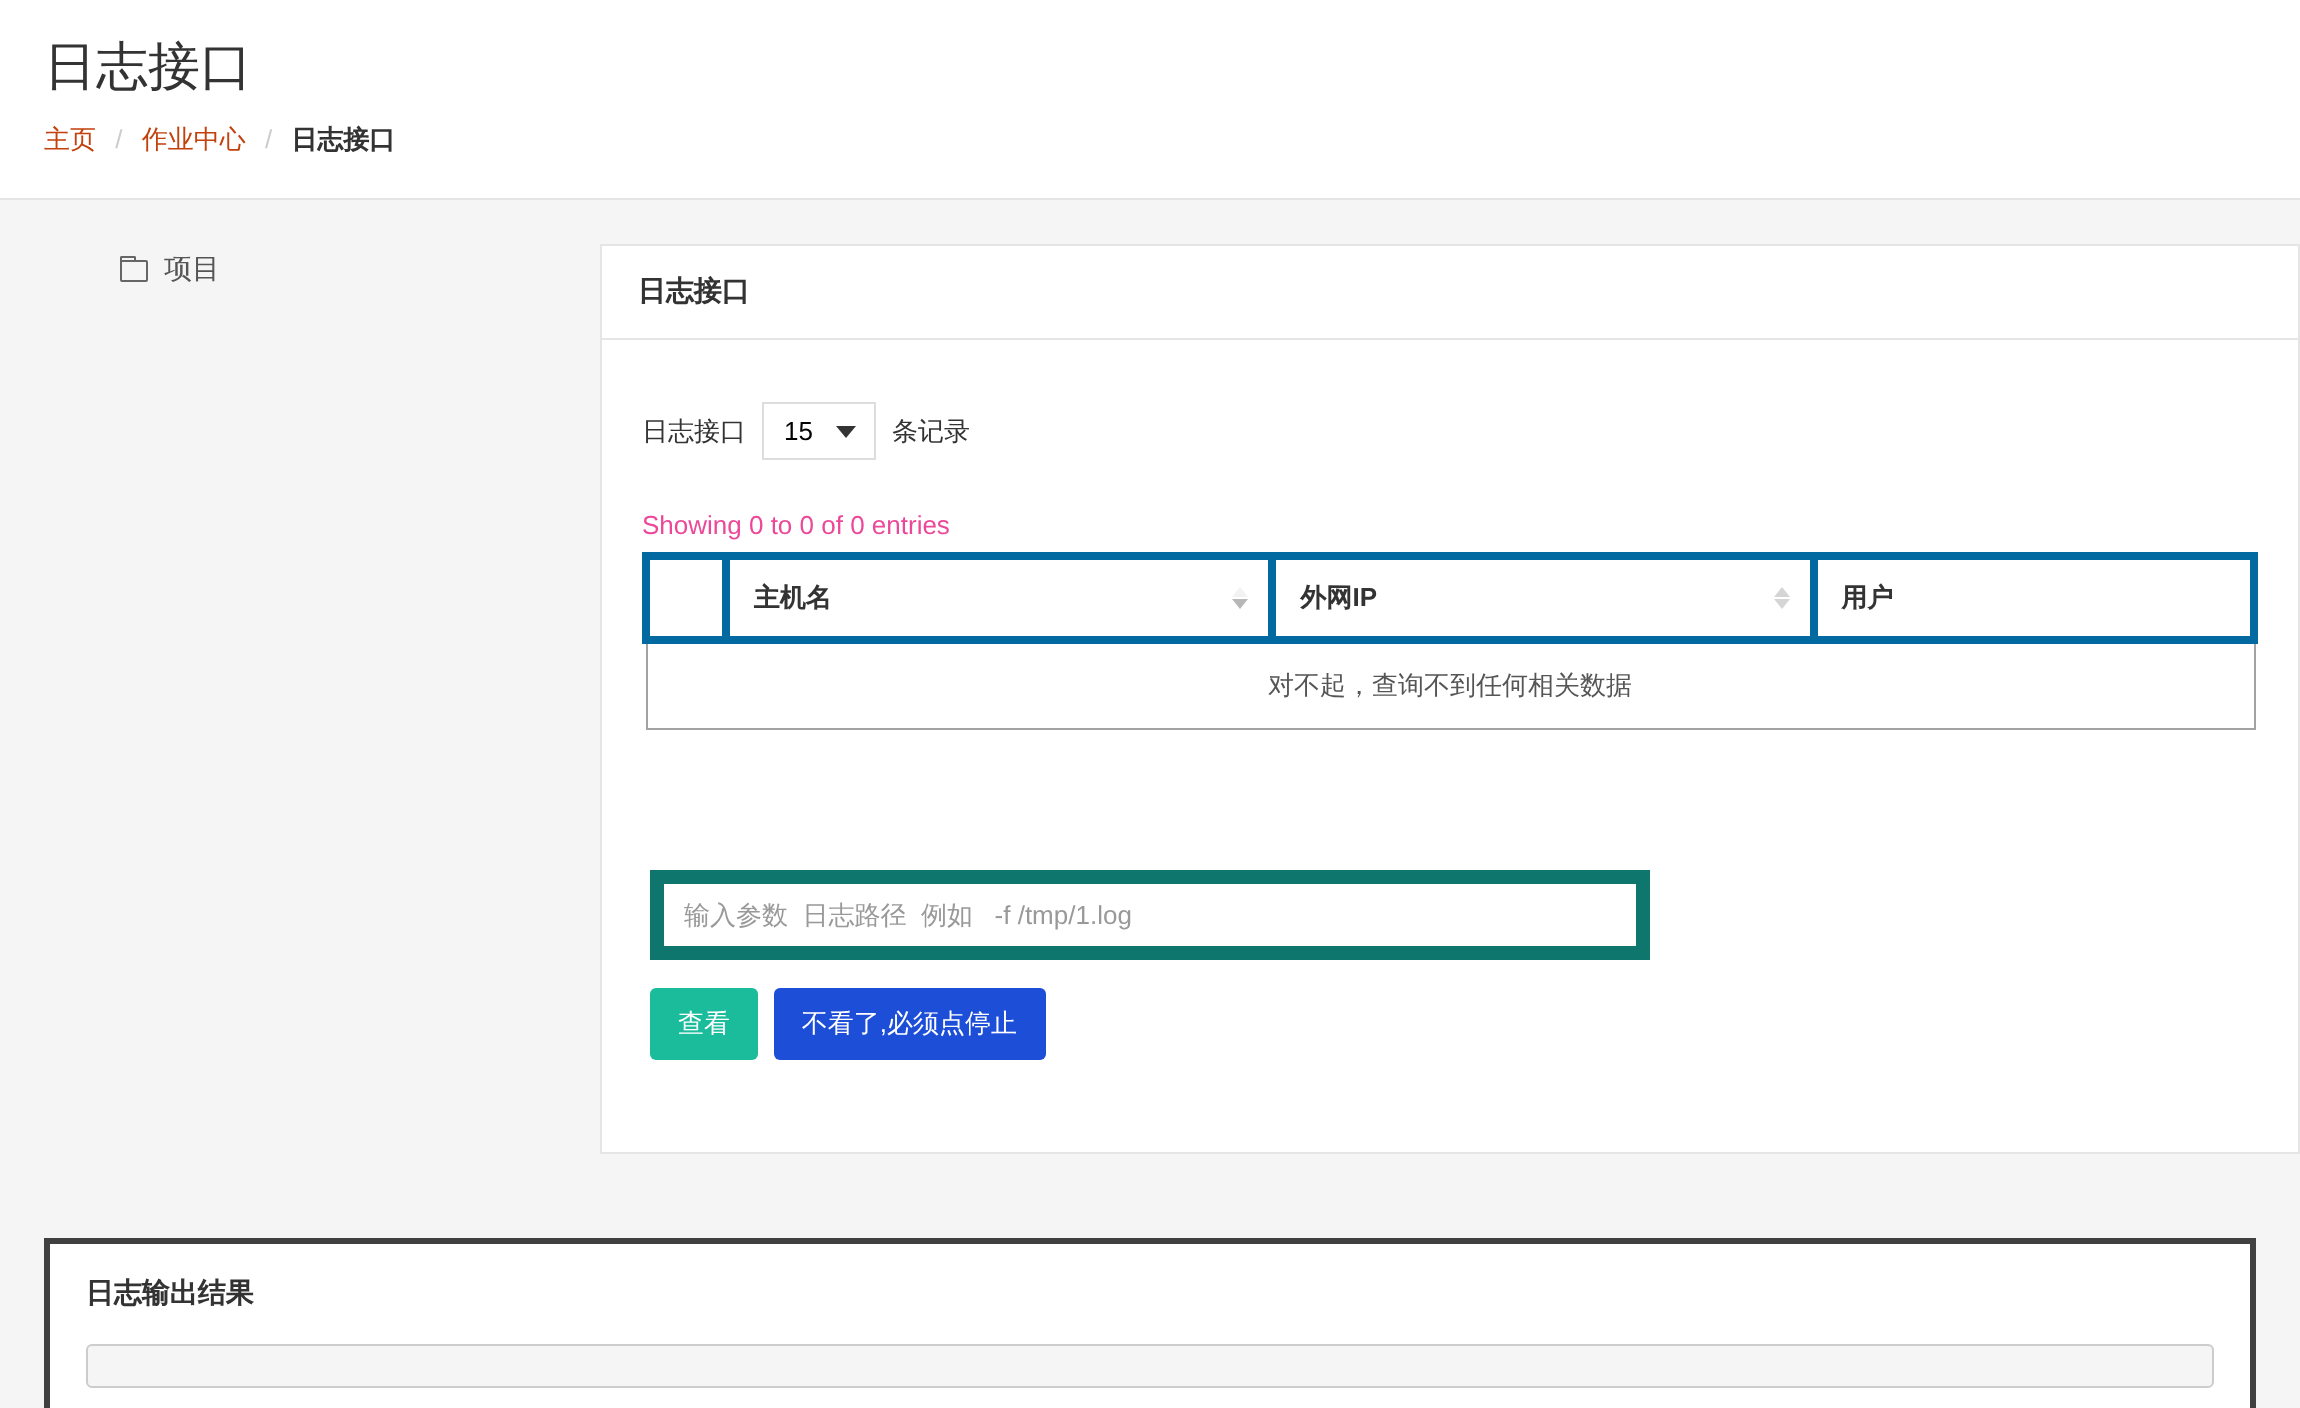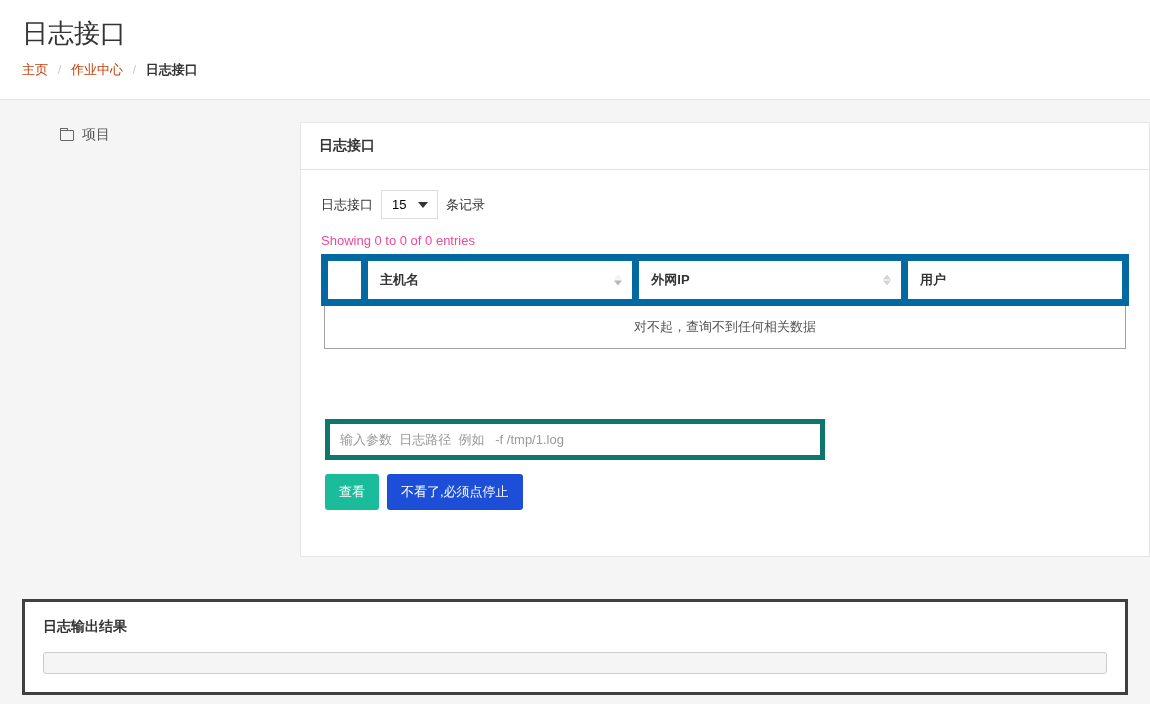--- a/index.html
+++ b/index.html
@@ -87,21 +87,21 @@
 
     .length-row {
       display: flex;
       align-items: center;
       font-size: 13px;
       color: #333;
       margin-bottom: 14px;
     }
     .select-wrap {
       position: relative;
-      margin: 0 8px;
+      margin: 11px 8px;
     }
     .select-wrap::after {
       content: "";
       position: absolute;
       right: 10px; top: 50%;
       width: 0; height: 0;
       border-left: 5px solid transparent;
       border-right: 5px solid transparent;
       border-top: 6px solid #333;
       transform: translateY(-50%);
@@ -121,21 +121,21 @@
       color: #ec4899;
       margin-bottom: 6px;
     }
 
     table.data {
       width: 100%;
       border-collapse: collapse;
       font-size: 13px;
     }
     table.data th {
-      border: 7px solid #0369a1;
+      border: 4px solid #0369a1;
       padding: 10px 12px;
       text-align: left;
       font-weight: 700;
       color: #333;
       background: #fff;
       position: relative;
     }
     table.data th.first { width: 40px; }
     .sort-icon {
       position: absolute;
@@ -161,21 +161,21 @@
     table.data td.empty {
       border: 1px solid #a3a3a3;
       text-align: center;
       padding: 12px;
       color: #555;
     }
 
     .param-input {
       width: 500px;
       padding: 8px 10px;
-      border: 5px solid #0f766e;
+      border: 7px solid #0f766e;
       font-size: 13px;
       color: #555;
       margin: 70px 0 14px 4px;
     }
     .param-input::placeholder { color: #999; }
 
     .btn-row { margin-left: 4px; margin-bottom: 26px; }
     .btn {
       display: inline-block;
       padding: 9px 14px;

